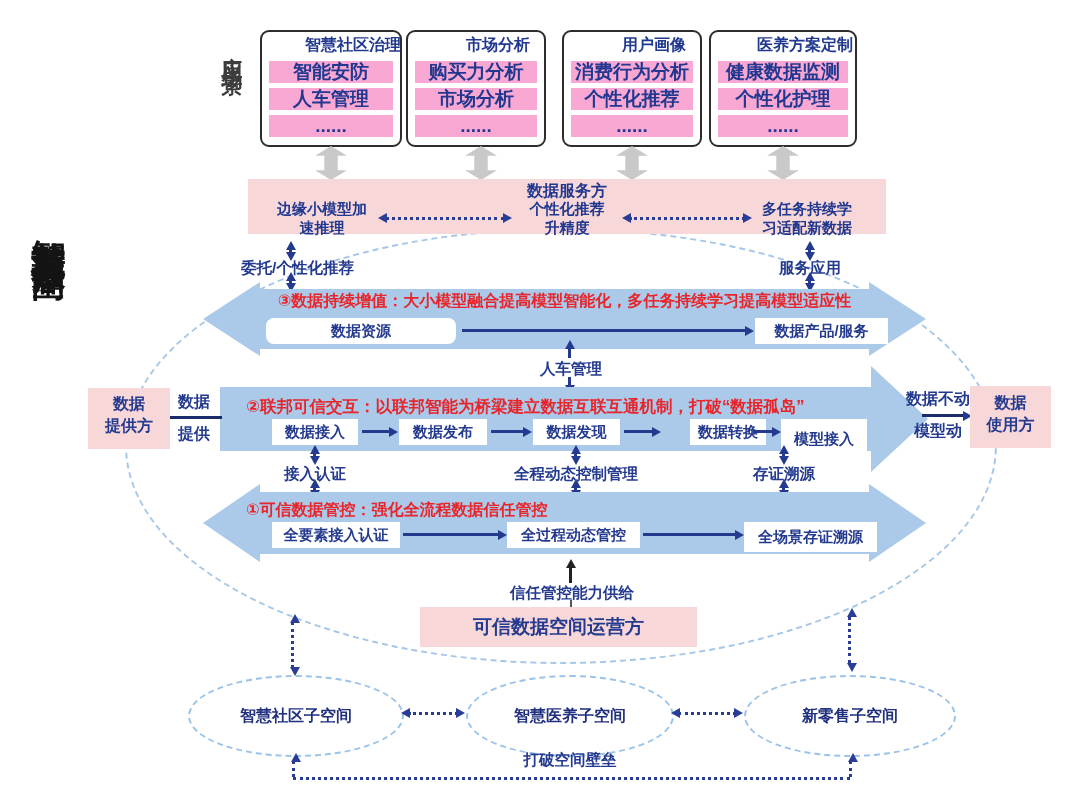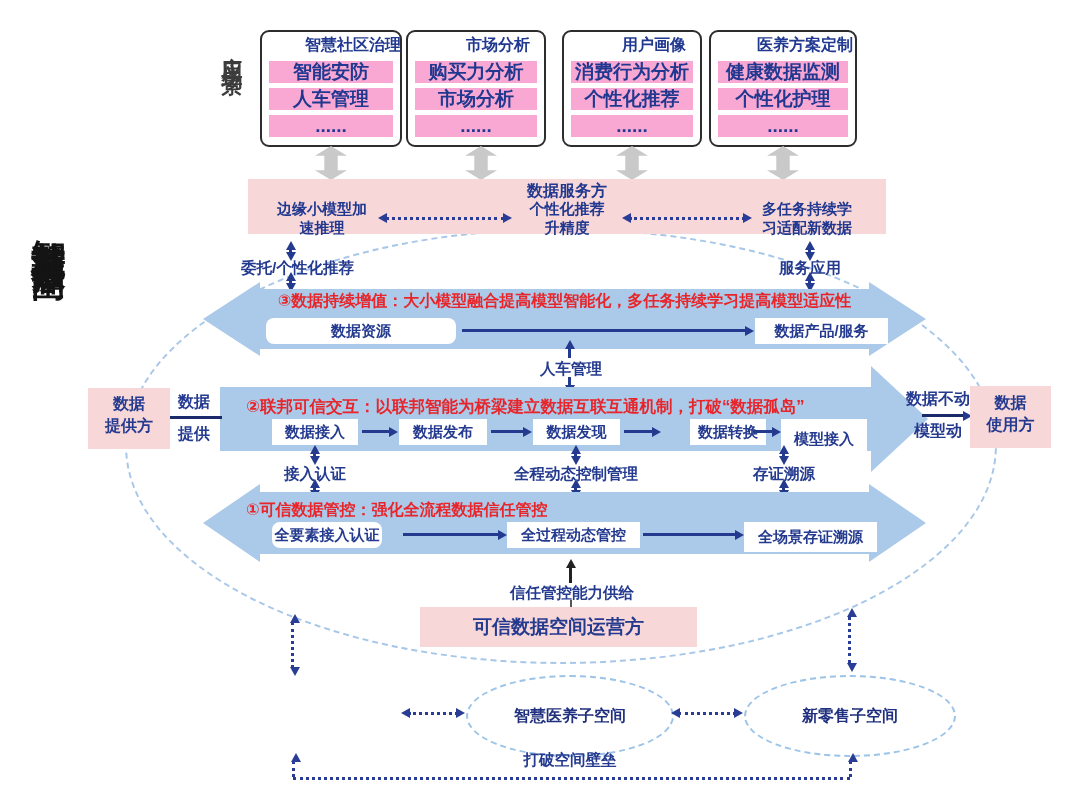--- a/index.html
+++ b/index.html
@@ -174,21 +174,21 @@
   <div class="label" style="left:506px;top:464px;width:140px;">全程动态控制管理</div>
   <div class="vda" style="left:574px;top:487px;"></div>
 
   <div class="vda" style="left:782px;top:453px;"></div>
   <div class="label" style="left:724px;top:464px;width:120px;">存证溯源</div>
   <div class="vda" style="left:782px;top:487px;"></div>
 
   <div class="band" style="left:203px;top:484px;width:723px;height:78px;
        clip-path:polygon(0px 39px,57px 0px,57px 8px,666px 8px,666px 0px,723px 39px,666px 78px,666px 70px,57px 70px,57px 78px);">
     <div class="band-title" style="left:43px;top:16px;">①可信数据管控：强化全流程数据信任管控</div>
-    <div class="wbox" style="left:69px;top:38px;width:110px;height:26px;border-radius:8px;">全要素接入认证</div>
+    <div class="wbox" style="left:69px;top:38px;width:128px;height:26px;">全要素接入认证</div>
     <div class="wbox" style="left:304px;top:38px;width:133px;height:26px;">全过程动态管控</div>
     <div class="wbox" style="left:541px;top:38px;width:133px;height:30px;">全场景存证溯源</div>
     <div class="hsolid" style="left:200px;top:49px;width:96px;"></div>
     <div class="hsolid" style="left:440px;top:49px;width:93px;"></div>
   </div>
 
   <div class="vup dark" style="left:569px;top:567px;height:16px;"></div>
   <div class="label" style="left:497px;top:583px;width:150px;">信任管控能力供给</div>
   <div class="abs" style="left:570px;top:600px;width:1.5px;height:7px;background:#555;"></div>
   <div class="pinkbox" style="left:420px;top:607px;width:277px;height:40px;font-size:19px;line-height:40px;font-family:Liberation Serif, serif;">可信数据空间运营方</div>
@@ -205,20 +205,21 @@
   <div class="hsolid" style="left:922px;top:414px;width:42px;background:#1b2a6b;"></div>
   <div class="label" style="left:900px;top:421px;width:76px;font-size:16px;">模型动</div>
   <div class="pinkbox" style="left:970px;top:386px;width:81px;height:62px;font-size:16px;line-height:1.4;padding-top:6px;box-sizing:border-box;">
     <div>数据</div>
     <div>使用方</div>
   </div>
 
   <div class="vdotted2" style="left:291px;top:622px;height:46px;"></div>
   <div class="vdotted2" style="left:848px;top:616px;height:48px;"></div>
 
+  <div class="sub-ellipse" style="left:188px;top:675px;width:212px;height:78px;">智慧社区子空间</div>
   <div class="sub-ellipse" style="left:466px;top:675px;width:204px;height:78px;">智慧医养子空间</div>
   <div class="sub-ellipse" style="left:744px;top:675px;width:208px;height:78px;">新零售子空间</div>
 
   <div class="hdotted" style="left:408px;top:712px;width:50px;"></div>
   <div class="hdotted" style="left:678px;top:712px;width:58px;"></div>
 
   <div class="label" style="left:500px;top:750px;width:140px;">打破空间壁垒</div>
   <div class="vdotted-up" style="left:292px;top:761px;height:16px;"></div>
   <div class="vdotted-up" style="left:849px;top:761px;height:16px;"></div>
   <div class="hdotted-line" style="left:293px;top:777px;width:557px;"></div>

